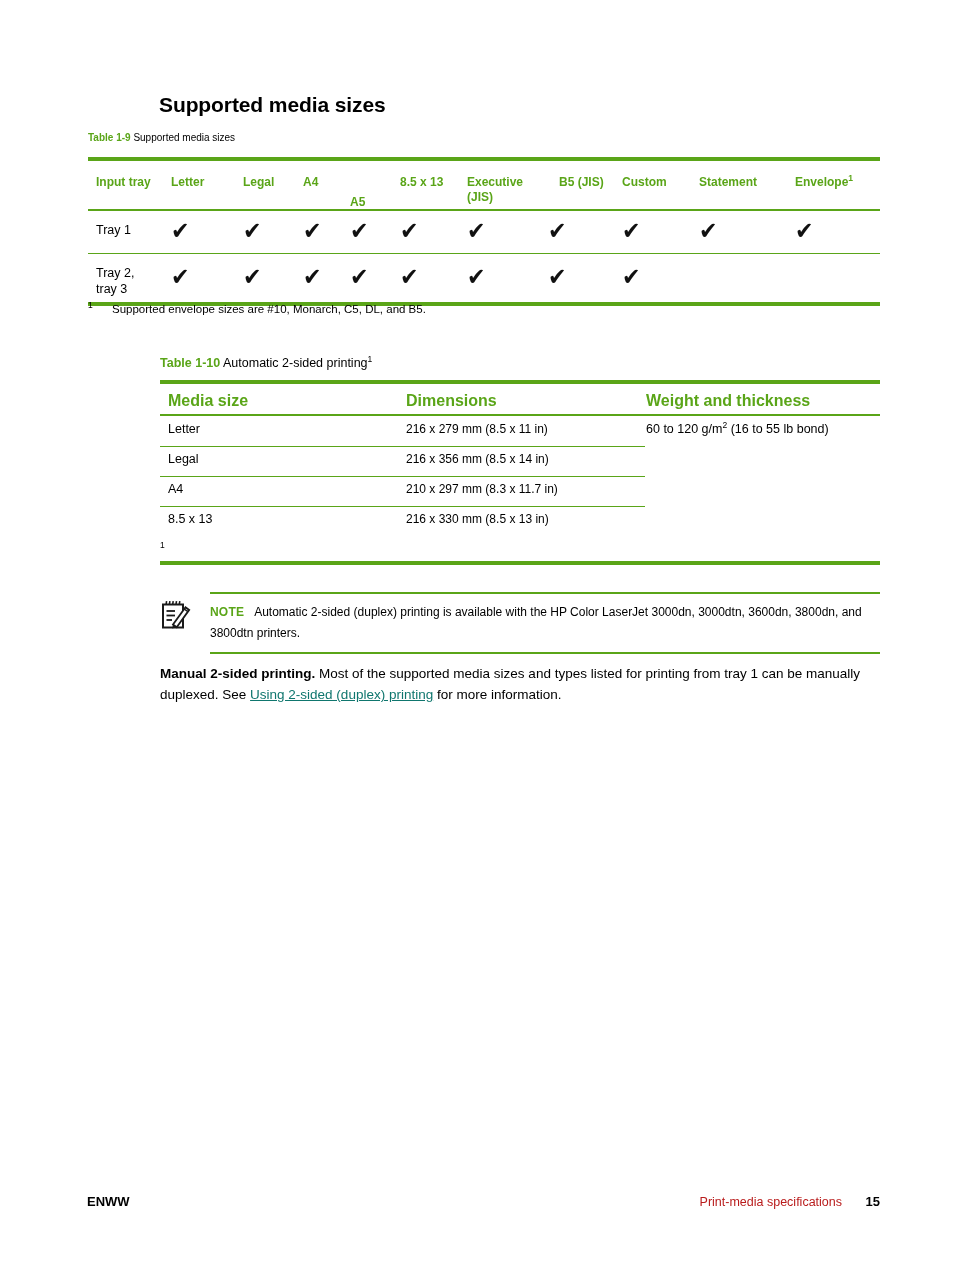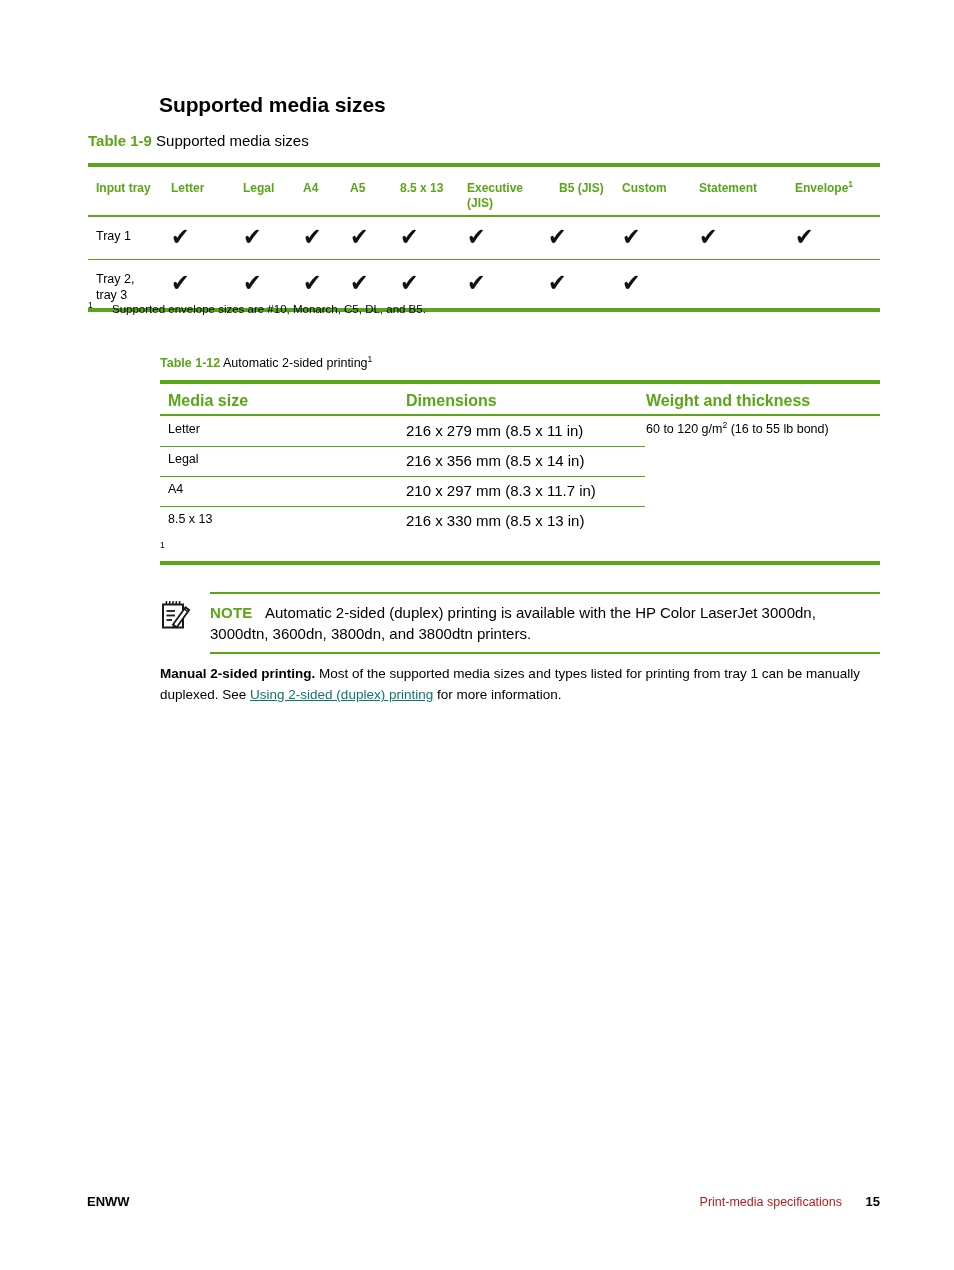--- a/index.html
+++ b/index.html
@@ -31,36 +31,36 @@
     font-weight: bold;
     letter-spacing: -0.1px;
     color: #000;
   }
 
   
   .table9-caption {
     position: absolute;
     left: 88px;
     top: 132px;
-    font-size: 15px;
+    font-size: 10px;
     white-space: nowrap;
   }
   .caption-label {
     color: #5AA518;
     font-weight: bold;
   }
   .caption-text {
     color: #000;
     font-weight: normal;
   }
 
   .tbl9 {
     position: absolute;
     left: 88px;
-    top: 163px;
+    top: 157px;
     width: 792px;
   }
   .rule-thick {
     height: 4px;
     background: #5AA518;
     width: 100%;
   }
   .rule-thin {
     height: 1.6px;
     background: #5AA518;
@@ -169,21 +169,21 @@
   .t10row .c-size {
     position: absolute;
     left: 8px;
     top: 6px;
     font-size: 12.5px;
   }
   .t10row .c-dim {
     position: absolute;
     left: 246px;
     top: 6px;
-    font-size: 15px;
+    font-size: 12px;
     white-space: nowrap;
   }
   .t10row .sep {
     position: absolute;
     left: 0;
     top: 30px;
     width: 485px;
     height: 1.6px;
     background: #5AA518;
   }
@@ -222,21 +222,21 @@
     left: 0px;
     top: 6px;
     width: 34px;
     height: 34px;
   }
   .note-body {
     position: absolute;
     left: 50px;
     top: 10px;
     width: 666px;
-    font-size: 15px;
+    font-size: 12px;
     line-height: 21px;
     color: #000;
   }
   .note-label {
     color: #5AA518;
     font-weight: bold;
     letter-spacing: 0.2px;
   }
 
   
@@ -294,21 +294,21 @@
   </div>
 
   <div class="tbl9">
     <div class="rule-thick"></div>
 
     <div class="tbl9-head">
       <div class="cell" style="left:8px;width:70px;">Input tray</div>
       <div class="cell" style="left:83px;width:66px;">Letter</div>
       <div class="cell" style="left:155px;width:55px;">Legal</div>
       <div class="cell" style="left:215px;width:42px;">A4</div>
-      <div class="cell" style="left:262px;width:45px;">A5</div>
+      <div class="cell" style="left:262px;width:45px;margin-top:20px;">A5</div>
       <div class="cell" style="left:312px;width:62px;">8.5 x 13</div>
       <div class="cell" style="left:379px;width:72px;"><span>Executive (JIS)</span></div>
       <div class="cell" style="left:460px;width:70px;padding-left:11px;">B5 (JIS)</div>
       <div class="cell" style="left:534px;width:72px;">Custom</div>
       <div class="cell" style="left:611px;width:92px;">Statement</div>
       <div class="cell" style="left:707px;width:85px;"><span>Envelope</span><span class="sup">1</span></div>
     </div>
 
     <div class="rule-thin"></div>
 
@@ -342,21 +342,21 @@
 
     <div class="rule-thick"></div>
   </div>
 
   <div class="footnote" id="tbl9-footnote">
     <span class="fn-num">1</span>
     <span class="fn-text">Supported envelope sizes are #10, Monarch, C5, DL, and B5.</span>
   </div>
 
   <div class="table10-caption">
-    <span class="caption-label">Table 1-12</span>
+    <span class="caption-label">Table 1-10</span>
     <span class="caption-text">Automatic 2-sided printing</span><span class="sup">1</span>
   </div>
 
   <div class="tbl10">
     <div class="rule-thick"></div>
 
     <div class="tbl10-head">
       <div class="cell" style="left:8px;">Media size</div>
       <div class="cell" style="left:246px;">Dimensions</div>
       <div class="cell" style="left:486px;">Weight and thickness</div>

